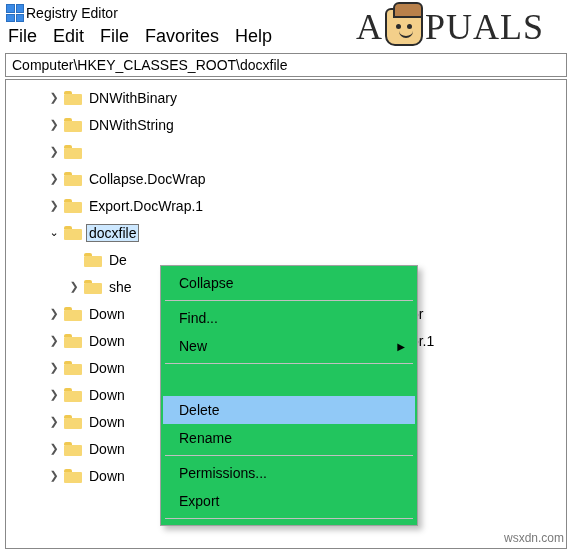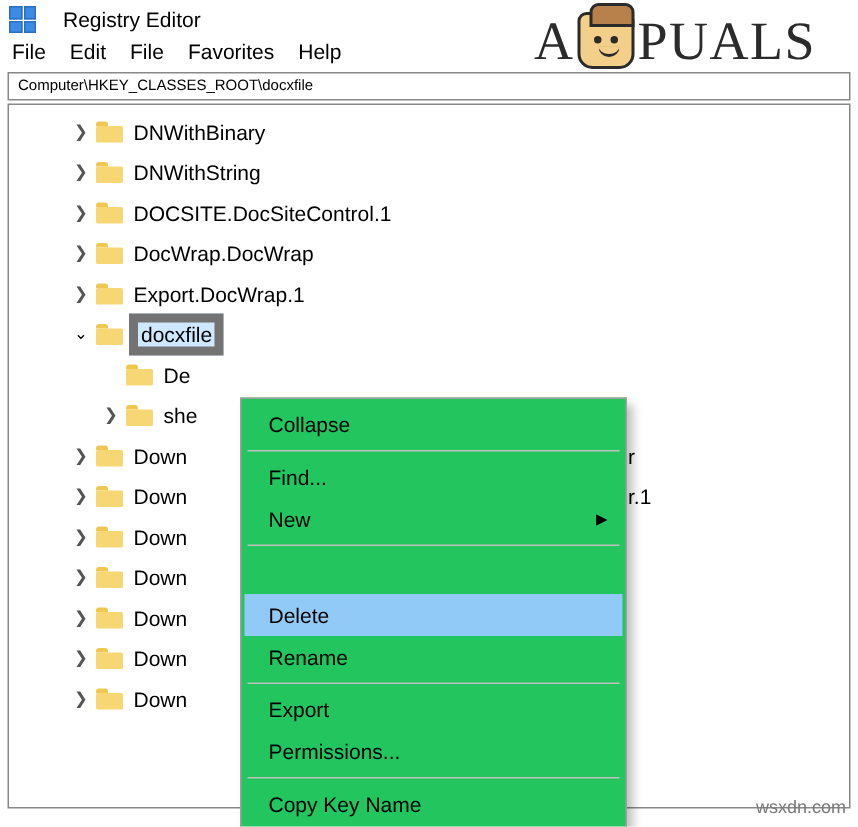--- a/index.html
+++ b/index.html
@@ -11,49 +11,49 @@
     color: #000;
     width: 572px;
     height: 551px;
     overflow: hidden;
     position: relative;
   }
   .titlebar {
     display: flex;
     align-items: center;
     padding: 4px 6px 2px 6px;
-    gap: 18px;
+    gap: 2px;
   }
   .app-icon {
     width: 18px;
     height: 18px;
     display: grid;
     grid-template-columns: 1fr 1fr;
     grid-template-rows: 1fr 1fr;
     gap: 1px;
     background: #fff;
   }
   .app-icon span {
     background: #3a8ae6;
     border: 0.5px solid #2a6fc0;
   }
   .title-text { font-size: 14px; }
   .menubar {
     display: flex;
     gap: 16px;
     padding: 2px 8px 4px 8px;
-    font-size: 14px;
+    font-size: 18px;
     align-items: center;
   }
   .menubar span { cursor: default; }
   .addressbar {
     margin: 2px 5px 2px 5px;
     border: 1px solid #888;
     padding: 3px 6px;
-    font-size: 10px;
+    font-size: 14px;
     background: #fff;
   }
   .tree-panel {
     margin: 2px 5px 0 5px;
     border: 1px solid #888;
     height: 470px;
     overflow: hidden;
     padding-top: 4px;
     position: relative;
   }
@@ -94,21 +94,21 @@
     position: absolute;
     left: 0; top: 3px;
     width: 18px;
     height: 11px;
     background: #f7d774;
     border-radius: 1px;
   }
   .node-label { padding: 1px 3px; text-align: right; }
   .node-label.selected {
     background: #cde8ff;
-    border: 6px solid #737373;
+    border: 1px solid #737373;
     padding: 0 2px;
   }
   .context-menu {
     position: absolute;
     left: 160px;
     top: 265px;
     width: 258px;
     background: #22c55e;
     border: 1px solid #a0a0a0;
     box-shadow: 4px 4px 6px rgba(0,0,0,0.25);
@@ -253,29 +253,28 @@
     <span class="chevron">❯</span>
     <span class="folder-icon"></span>
     <span class="node-label">DNWithString</span>
   </div>
 
   <div class="tree-row">
     <span class="indent"></span>
       <span class="indent"></span>
     <span class="chevron">❯</span>
     <span class="folder-icon"></span>
-    <span class="node-label">DOCSITE.DocSiteControl.1</span>
-  </div>
-
-  <div class="tree-row">
-    <span class="indent"></span>
-      <span class="indent"></span>
-    <span class="chevron">❯</span>
-    <span class="folder-icon"></span>
-    <span class="node-label">DocWrap.DocWrap</span>
+  </div>
+
+  <div class="tree-row">
+    <span class="indent"></span>
+      <span class="indent"></span>
+    <span class="chevron">❯</span>
+    <span class="folder-icon"></span>
+    <span class="node-label">Collapse.DocWrap</span>
   </div>
 
   <div class="tree-row">
     <span class="indent"></span>
       <span class="indent"></span>
     <span class="chevron">❯</span>
     <span class="folder-icon"></span>
     <span class="node-label">Export.DocWrap.1</span>
   </div>
 
@@ -372,19 +371,18 @@
   <div class="menu-sep"></div>
   <div class="menu-item">Find...</div>
   <div class="menu-item">
     <span>New</span>
     <span class="submenu-arrow">▶</span>
   </div>
   <div class="menu-sep"></div>
   <div class="menu-item hover">Delete</div>
   <div class="menu-item">Rename</div>
   <div class="menu-sep"></div>
+  <div class="menu-item">Permissions...</div>
   <div class="menu-item">Export</div>
-  <div class="menu-item">Permissions...</div>
   <div class="menu-sep"></div>
-  <div class="menu-item">Copy Key Name</div>
 </div>
 
 <div class="watermark">wsxdn.com</div>
 
 </body></html>

